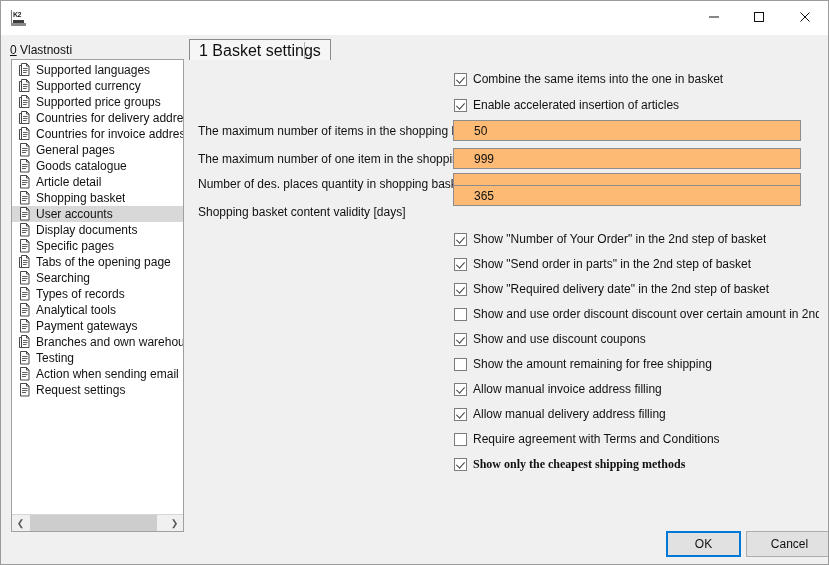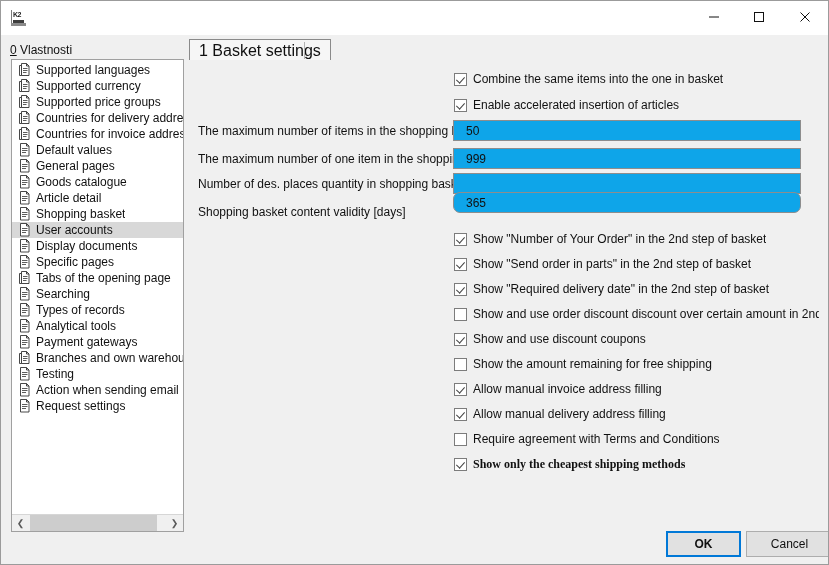--- a/index.html
+++ b/index.html
@@ -196,27 +196,27 @@
     left: 197px;
     font-size: 12px;
     color: #111;
     white-space: nowrap;
   }
   .field-input {
     position: absolute;
     left: 452px;
     width: 348px;
     height: 21px;
-    background: #0ea5e9;
+    background: #fdba74;
     border: 1px solid #8d8d8d;
     box-sizing: border-box;
     font-family: "Liberation Sans", sans-serif;
     font-size: 12px;
     color: #111;
-    padding: 0 12px;
+    padding: 0 20px;
     outline: none;
   }
 
   .cb-row {
     position: absolute;
     left: 453px;
     height: 16px;
     display: flex;
     align-items: center;
     white-space: nowrap;
@@ -253,21 +253,20 @@
     border: 1px solid #adadad;
     box-sizing: border-box;
     font-family: "Liberation Sans", sans-serif;
     font-size: 12px;
     color: #111;
     cursor: default;
   }
   .btn.focused {
     border: 2px solid #0078d7;
     background: #e1e1e1;
-    font-weight: bold;
   }
   #btn-ok { left: 665px; top: 530px; width: 75px; }
   #btn-cancel { left: 745px; top: 530px; width: 87px; }
 
   .clip-mask {
     position: absolute;
     left: 818px; top: 36px;
     width: 9px; height: 492px;
     background: #f0f0f0;
   }
@@ -381,32 +380,20 @@
         <div class="list-item">
           <span class="doc-icon">
             <svg width="13" height="14" viewBox="0 0 13 14">
               <path d="M2.5 0.5 h6 l2.5 2.5 v10 h-8.5 z" fill="#fff" stroke="#333" stroke-width="0.9"></path>
               <path d="M8.5 0.5 v2.5 h2.5" fill="none" stroke="#333" stroke-width="0.9"></path>
               <line x1="4" y1="5.5" x2="9.5" y2="5.5" stroke="#333" stroke-width="0.8"></line>
               <line x1="4" y1="7.5" x2="9.5" y2="7.5" stroke="#333" stroke-width="0.8"></line>
               <line x1="4" y1="9.5" x2="8" y2="9.5" stroke="#333" stroke-width="0.8"></line>
             </svg>
           </span>
-          <span class="li-label">Default values</span>
-        </div>
-        <div class="list-item">
-          <span class="doc-icon">
-            <svg width="13" height="14" viewBox="0 0 13 14">
-              <path d="M2.5 0.5 h6 l2.5 2.5 v10 h-8.5 z" fill="#fff" stroke="#333" stroke-width="0.9"></path>
-              <path d="M8.5 0.5 v2.5 h2.5" fill="none" stroke="#333" stroke-width="0.9"></path>
-              <line x1="4" y1="5.5" x2="9.5" y2="5.5" stroke="#333" stroke-width="0.8"></line>
-              <line x1="4" y1="7.5" x2="9.5" y2="7.5" stroke="#333" stroke-width="0.8"></line>
-              <line x1="4" y1="9.5" x2="8" y2="9.5" stroke="#333" stroke-width="0.8"></line>
-            </svg>
-          </span>
           <span class="li-label">General pages</span>
         </div>
         <div class="list-item">
           <span class="doc-icon">
             <svg width="13" height="14" viewBox="0 0 13 14">
               <path d="M2.5 0.5 h6 l2.5 2.5 v10 h-8.5 z" fill="#fff" stroke="#333" stroke-width="0.9"></path>
               <path d="M8.5 0.5 v2.5 h2.5" fill="none" stroke="#333" stroke-width="0.9"></path>
               <line x1="4" y1="5.5" x2="9.5" y2="5.5" stroke="#333" stroke-width="0.8"></line>
               <line x1="4" y1="7.5" x2="9.5" y2="7.5" stroke="#333" stroke-width="0.8"></line>
               <line x1="4" y1="9.5" x2="8" y2="9.5" stroke="#333" stroke-width="0.8"></line>
@@ -606,21 +593,21 @@
         <span class="cbox checked"></span>
         <span class="cb-text">Enable accelerated insertion of articles</span>
       </div>
       <div class="field-label" style="top: 123px;">The maximum number of items in the shopping ba…</div>
       <input type="text" class="field-input" value="50" style="top: 119px;">
       <div class="field-label" style="top: 151px;">The maximum number of one item in the shopping…</div>
       <input type="text" class="field-input" value="999" style="top: 147px;">
       <div class="field-label" style="top: 176px;">Number of des. places quantity in shopping basket</div>
       <input type="text" class="field-input" style="top: 172px;">
       <div class="field-label" style="top: 204px;">Shopping basket content validity [days]</div>
-      <input type="text" class="field-input" value="365" style="top: 191px; border-radius: 7px;">
+      <input type="text" class="field-input" value="365" style="top: 184px;">
       <div class="cb-row" style="top: 230px;">
         <span class="cbox checked"></span>
         <span class="cb-text">Show "Number of Your Order" in the 2nd step of basket</span>
       </div>
       <div class="cb-row" style="top: 255px;">
         <span class="cbox checked"></span>
         <span class="cb-text">Show "Send order in parts" in the 2nd step of basket</span>
       </div>
       <div class="cb-row" style="top: 280px;">
         <span class="cbox checked"></span>

